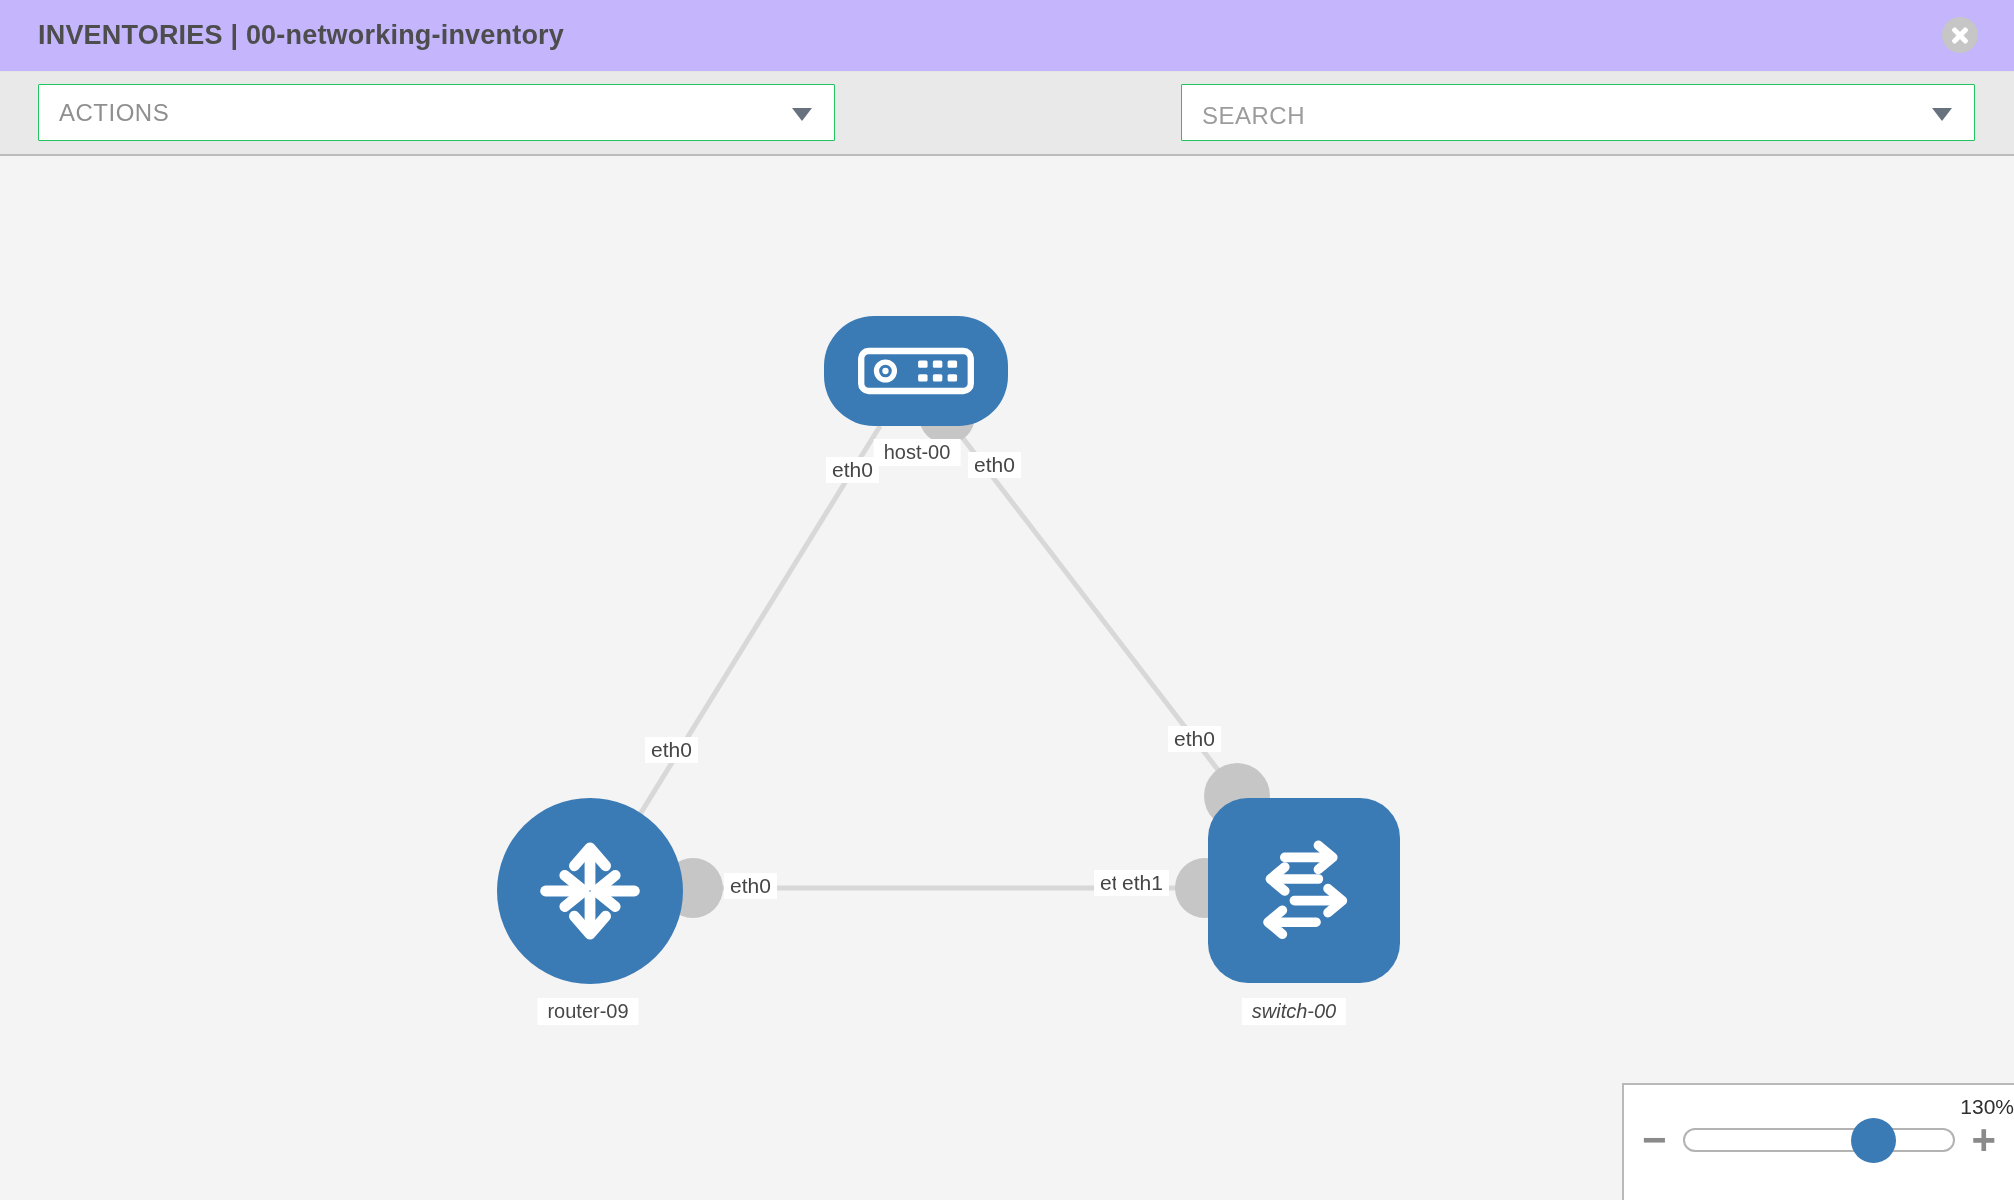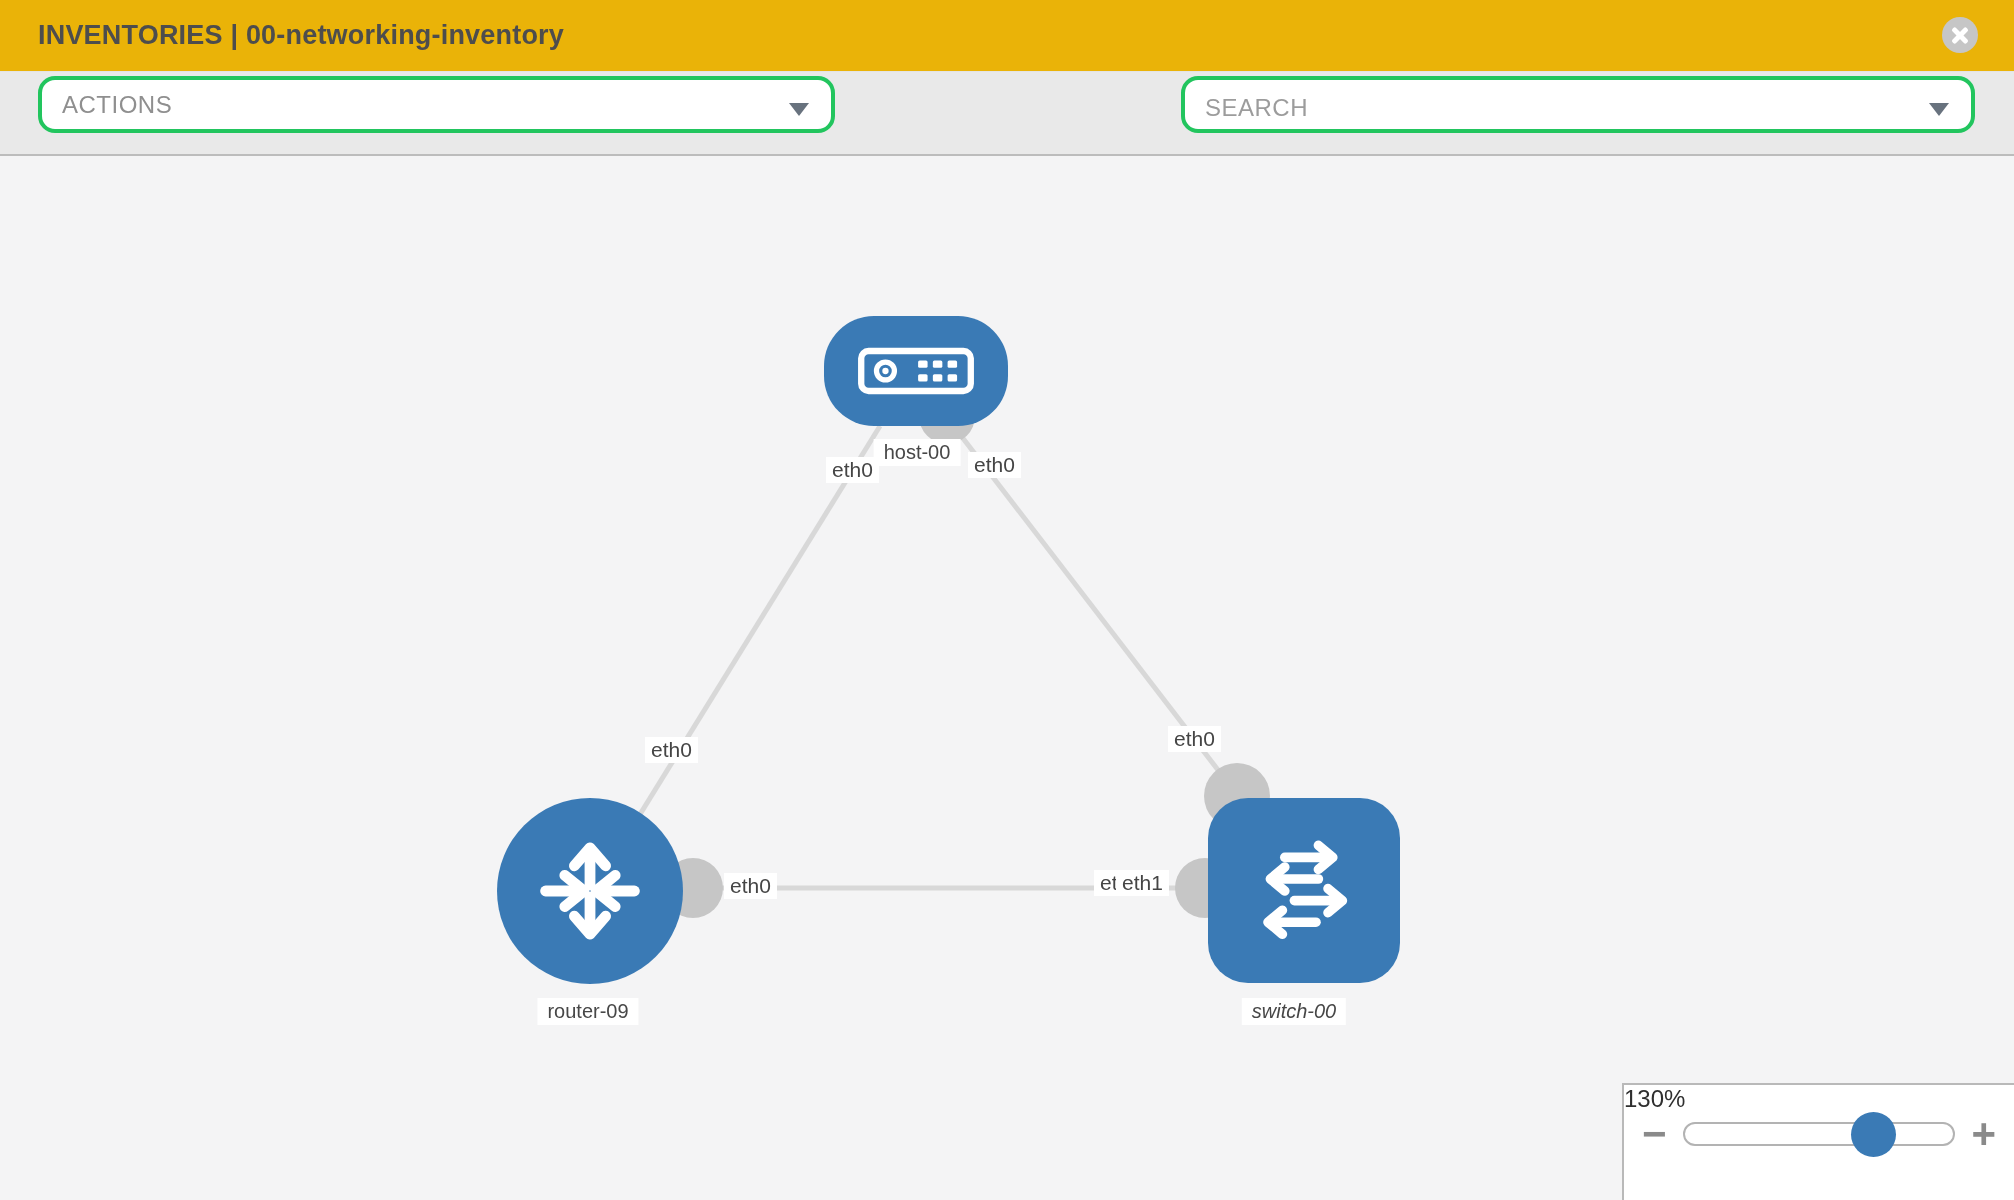--- a/index.html
+++ b/index.html
@@ -1,35 +1,35 @@
 <!DOCTYPE html>
 <html><head>
 <meta charset="utf-8">
 <style>
   * { box-sizing: border-box; margin: 0; padding: 0; }
   html, body { width: 2014px; height: 1200px; overflow: hidden; background: #ffffff;
                font-family: "Liberation Sans", "DejaVu Sans", sans-serif; }
 
   
-  .header { position: relative; width: 100%; height: 72px; background: #eab308;
+  .header { position: relative; width: 100%; height: 72px; background: #c4b5fd;
             border-bottom: 1px solid #e4e4e4; }
   .header-title { position: absolute; left: 38px; top: 20px; font-size: 27px;
                   font-weight: bold; color: #4d4d4d; letter-spacing: .2px; }
   .close-btn { position: absolute; right: 36px; top: 17px; width: 36px; height: 36px;
                border-radius: 50%; background: #c6c6c6; cursor: pointer; }
   .close-btn::before, .close-btn::after { content: ""; position: absolute; left: 8px; top: 16px;
                width: 20px; height: 5px; border-radius: 2px; background: #ffffff; }
   .close-btn::before { transform: rotate(45deg); }
   .close-btn::after  { transform: rotate(-45deg); }
 
   
   .toolbar { position: relative; width: 100%; height: 84px; background: #e9e9e9;
              border-bottom: 2px solid #bcbcbc; }
-  .select-box { position: absolute; top: 4px; height: 57px; background: #ffffff;
-                border: 4px solid #22c55e; border-radius: 17px; display: flex;
+  .select-box { position: absolute; top: 12px; height: 57px; background: #ffffff;
+                border: 1px solid #22c55e; border-radius: 1px; display: flex;
                 align-items: center; padding: 0 20px; cursor: pointer; }
   .select-box .label { font-size: 24px; color: #8f8f8f; letter-spacing: .5px; }
   .actions-box { left: 38px; width: 797px; }
   .search-box  { left: 1181px; width: 794px; }
   .search-box .label { color: #9c9c9c; margin-top: 6px; }
   .caret { position: absolute; right: 22px; top: 23px; width: 0; height: 0;
            border-left: 10px solid transparent; border-right: 10px solid transparent;
            border-top: 13px solid #68727e; }
   .tool-icon { position: absolute; top: 98px; width: 36px; height: 36px; cursor: pointer; }
   .wrench-icon { left: 1048px; }
@@ -49,21 +49,21 @@
                 background: #ffffff; padding: 2px 10px; font-size: 20px; color: #474747;
                 white-space: nowrap; }
   .if-label { position: absolute; z-index: 4; background: #ffffff; padding: 1px 6px;
               font-size: 21px; color: #454545; white-space: nowrap; }
   .if-top { z-index: 5; }
 
   
   .zoom-panel { position: absolute; left: 1622px; top: 927px; width: 392px; height: 117px;
                 background: #ffffff; border: 2px solid #b9b9b9; border-right: none;
                 border-bottom: none; z-index: 6; }
-  .zoom-level { text-align: left; font-size: 24px; color: #2f2f2f; }
+  .zoom-level { margin-top: 10px; text-align: right; font-size: 21px; color: #2f2f2f; }
   .zoom-row { display: flex; align-items: center; padding: 6px 18px 0 18px; }
   .zoom-minus, .zoom-plus { font-size: 42px; font-weight: bold; color: #8a8a8a;
                 line-height: 30px; cursor: pointer; user-select: none; }
   .zoom-track { flex: 1; position: relative; height: 24px; margin: 0 16px;
                 background: #ffffff; border: 2px solid #b3b3b3; border-radius: 13px;
                 cursor: pointer; }
   .zoom-thumb { position: absolute; top: -12px; left: 62%; width: 45px; height: 45px;
                 border-radius: 50%; background: #3a7ab5; cursor: grab; }
 </style>
 </head>

